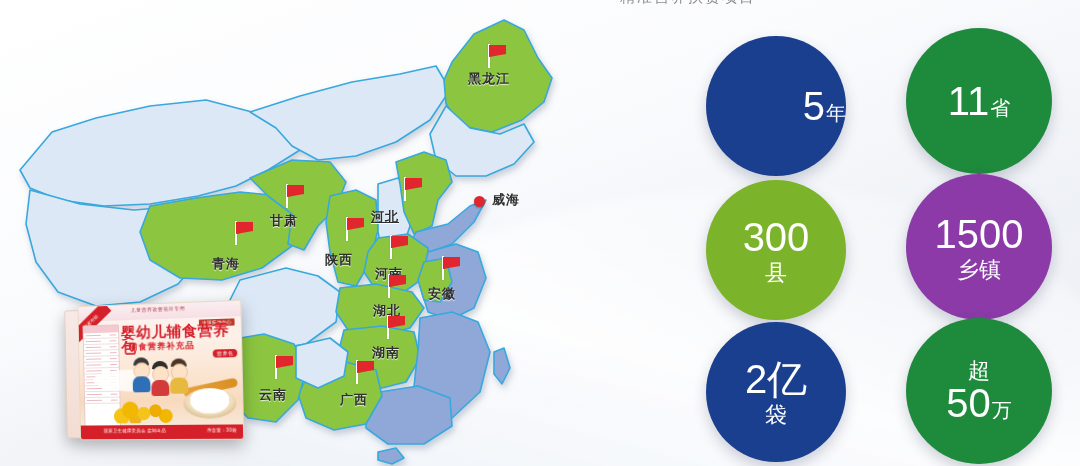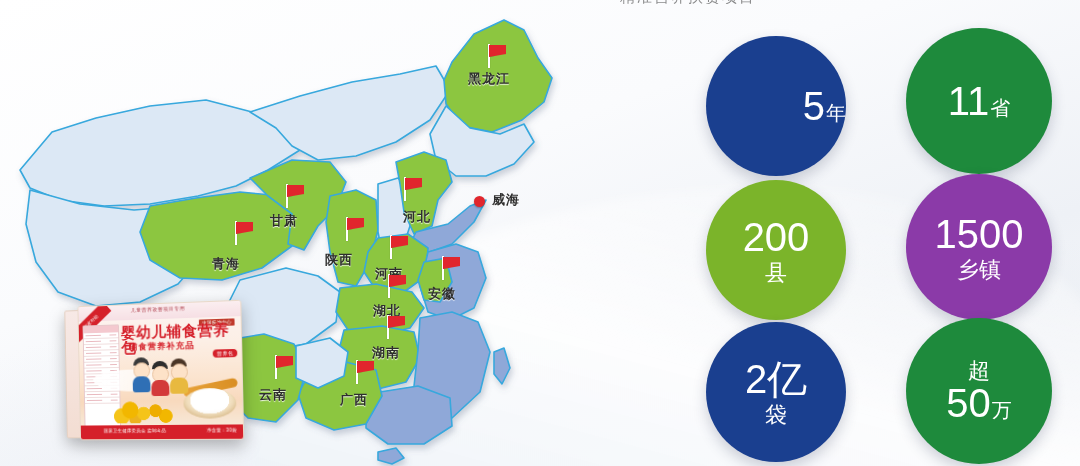--- a/index.html
+++ b/index.html
@@ -215,21 +215,21 @@
         <div class="prov-label" style="left: 212px; top: 255px;">青海</div>
         <div class="mk-flag" style="left: 342px; top: 217px;">
           <span class="pole"></span>
           <span class="cloth"></span>
         </div>
         <div class="prov-label" style="left: 325px; top: 251px;">陕西</div>
         <div class="mk-flag" style="left: 400px; top: 177px;">
           <span class="pole"></span>
           <span class="cloth"></span>
         </div>
-        <div class="prov-label" style="left: 403px; top: 208px;">河北</div>
+        <div class="prov-label" style="left: 371px; top: 208px; text-decoration: underline;">河北</div>
         <div class="mk-flag" style="left: 386px; top: 235px;">
           <span class="pole"></span>
           <span class="cloth"></span>
         </div>
         <div class="prov-label" style="left: 375px; top: 265px;">河南</div>
         <div class="mk-flag" style="left: 438px; top: 256px;">
           <span class="pole"></span>
           <span class="cloth"></span>
         </div>
         <div class="prov-label" style="left: 428px; top: 285px;">安徽</div>
@@ -310,21 +310,21 @@
   </div>
 
   <div id="stats">
       <div class="circle" style="left: 16px; top: 22px; width: 140px; height: 140px; background: rgb(26, 63, 143); align-items: flex-end;">
         <span class="line c-num"><span>5</span><span class="u">年</span></span>
       </div>
       <div class="circle" style="left: 216px; top: 14px; width: 146px; height: 146px; background: rgb(30, 138, 60);">
         <span class="line c-num"><span>11</span><span class="u">省</span></span>
       </div>
       <div class="circle" style="left: 16px; top: 166px; width: 140px; height: 140px; background: rgb(123, 180, 42);">
-        <span class="line c-num"><span>200</span></span>
+        <span class="line c-num"><span>300</span></span>
         <span class="line c-unit">县</span>
       </div>
       <div class="circle" style="left: 216px; top: 160px; width: 146px; height: 146px; background: rgb(139, 58, 168);">
         <span class="line c-num"><span>1500</span></span>
         <span class="line c-unit">乡镇</span>
       </div>
       <div class="circle" style="left: 16px; top: 308px; width: 140px; height: 140px; background: rgb(26, 63, 143); align-items: center;">
         <span class="line c-num"><span>2亿</span></span>
         <span class="line c-unit">袋</span>
       </div>

